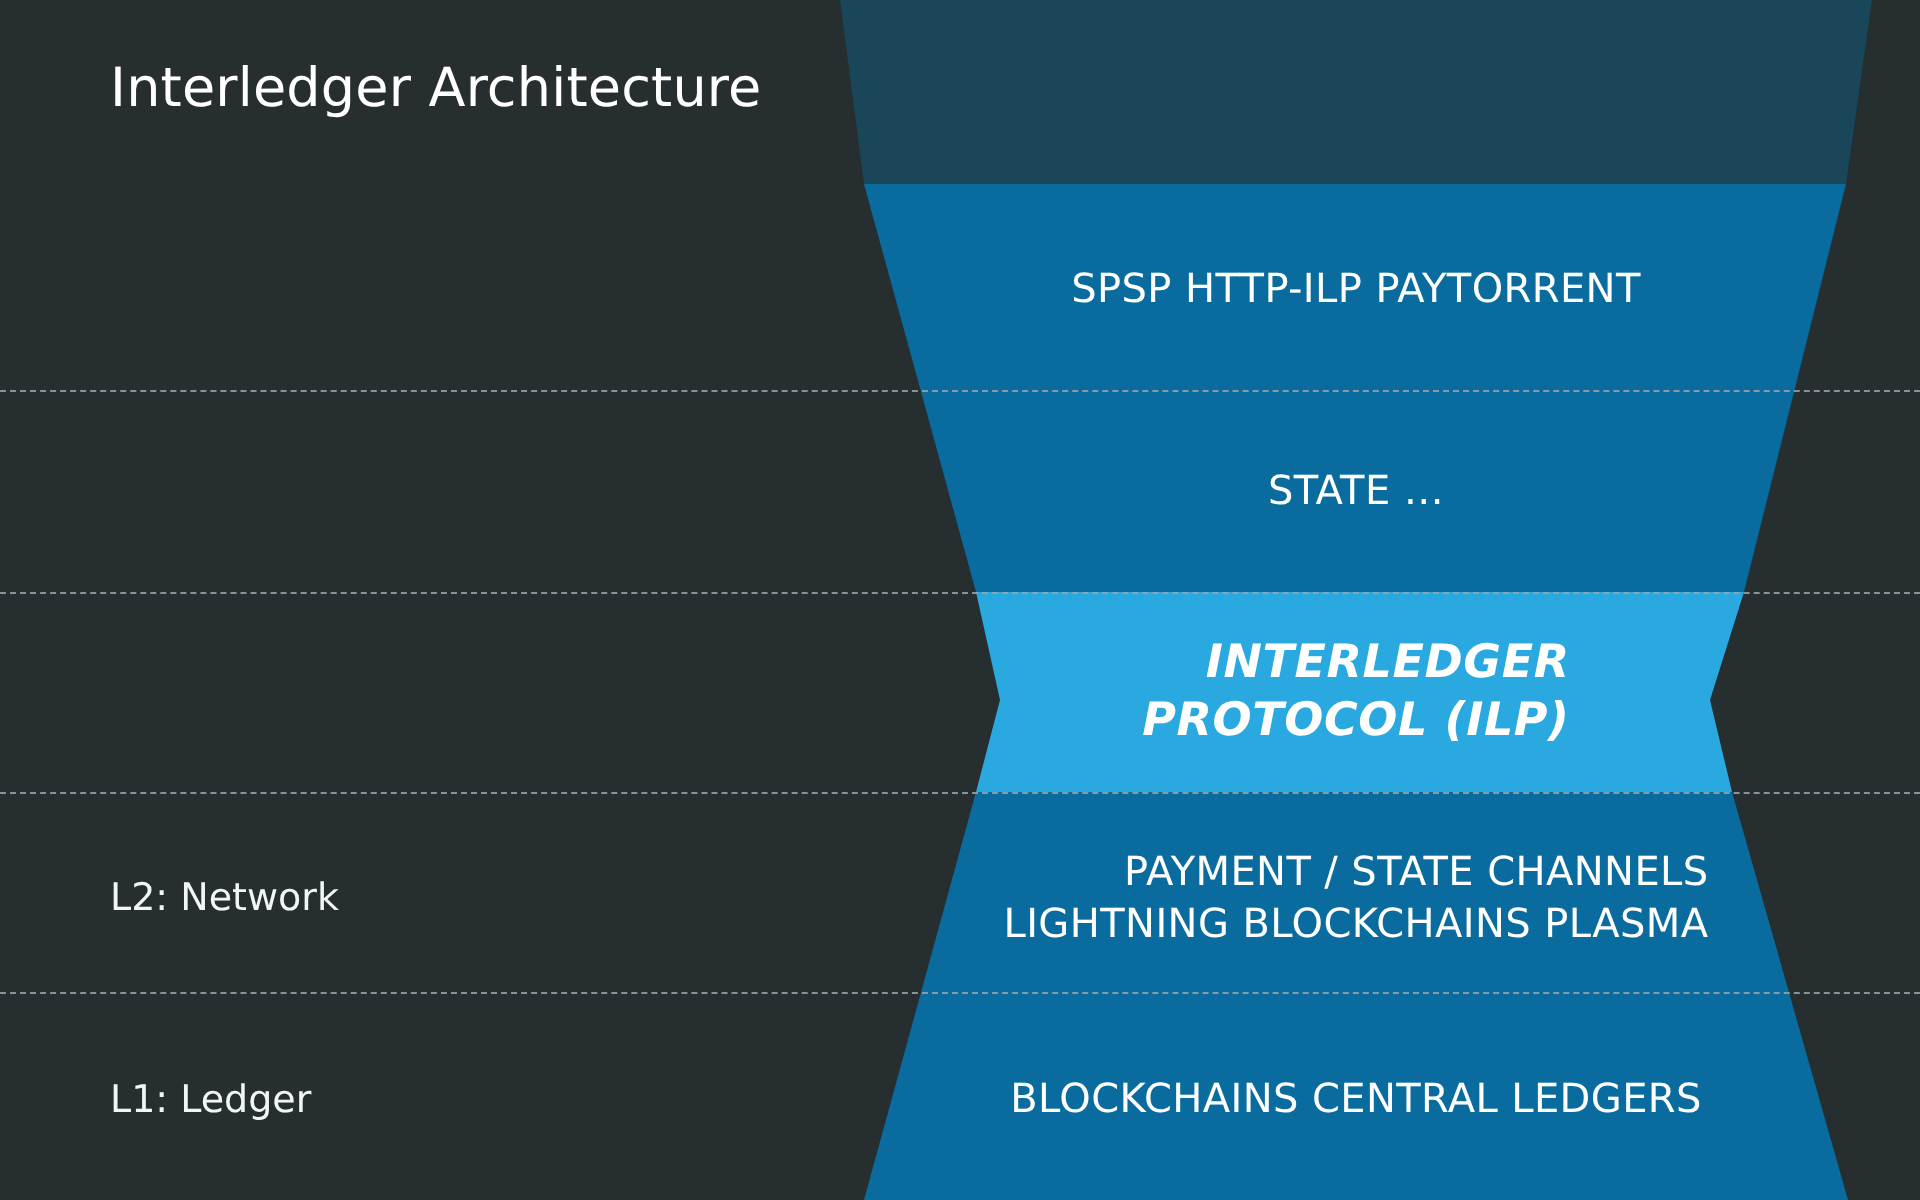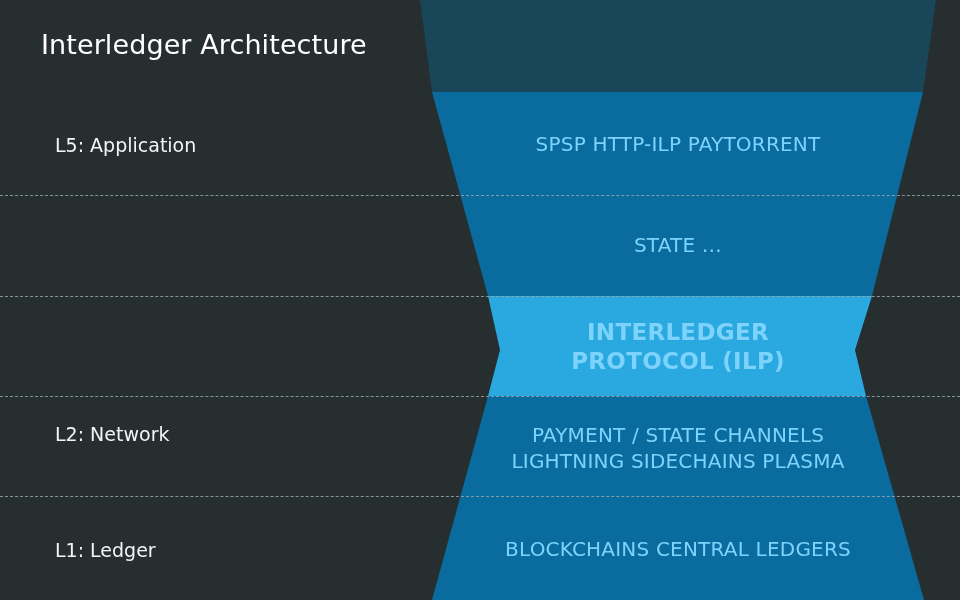--- a/index.html
+++ b/index.html
@@ -50,58 +50,59 @@
     position: absolute;
     left: 0;
     top: 0;
     width: 960px;
     height: 600px;
     z-index: 4;
   }
 
   #page-title {
     position: absolute;
-    left: 41px;
+    left: 55px;
     top: 29px;
     color: #ffffff;
     font-size: 27px;
     font-weight: 400;
     letter-spacing: 0.1px;
     white-space: nowrap;
   }
 
   .layer-label {
     position: absolute;
     left: 55px;
     color: #f2f5f5;
     font-size: 19px;
     font-weight: 400;
     white-space: nowrap;
     transform: translateY(-50%);
   }
 
   .layer-content {
     position: absolute;
-    color: #7dd3fc;
-    text-align: center;
+    color: #ffffff;
+    text-align: right;
     white-space: nowrap;
     transform: translate(-50%, -50%);
     line-height: 1.28;
   }
 
   .layer-content.plain {
     font-size: 20px;
     font-weight: 400;
     letter-spacing: 0.2px;
   }
 
   .layer-content.emphasis {
     font-size: 23px;
     font-weight: 700;
     letter-spacing: 0.3px;
+    font-style: italic;
   }
 
   .content-line {
     display: block;
   }
 </style>
 </head>
 <body>
 
 <div id="stage">
@@ -115,38 +116,37 @@
 
   <div class="divider" style="top:195px"></div>
   <div class="divider" style="top:296px"></div>
   <div class="divider" style="top:396px"></div>
   <div class="divider" style="top:496px"></div>
 
   <div id="text-layer">
 
     <div id="page-title">Interledger Architecture</div>
 
-    <div class="layer-label" style="top:145px">L5: Application</div>
     <div class="layer-content plain" style="left:678px; top:145px">
       <span class="content-line">SPSP   HTTP-ILP   PAYTORRENT</span>
     </div>
 
     <div class="layer-content plain" style="left:678px; top:246px">
       <span class="content-line">STATE …</span>
     </div>
 
     <div class="layer-content emphasis" style="left:678px; top:347px">
       <span class="content-line">INTERLEDGER</span>
       <span class="content-line">PROTOCOL (ILP)</span>
     </div>
 
-    <div class="layer-label" style="top:434px">L2: Network</div>
+    <div class="layer-label" style="top:449px">L2: Network</div>
     <div class="layer-content plain" style="left:678px; top:449px">
       <span class="content-line">PAYMENT / STATE CHANNELS</span>
-      <span class="content-line">LIGHTNING   SIDECHAINS  PLASMA</span>
+      <span class="content-line">LIGHTNING   BLOCKCHAINS  PLASMA</span>
     </div>
 
     <div class="layer-label" style="top:550px">L1: Ledger</div>
     <div class="layer-content plain" style="left:678px; top:550px">
       <span class="content-line">BLOCKCHAINS   CENTRAL LEDGERS</span>
     </div>
 
   </div>
 </div>
 

